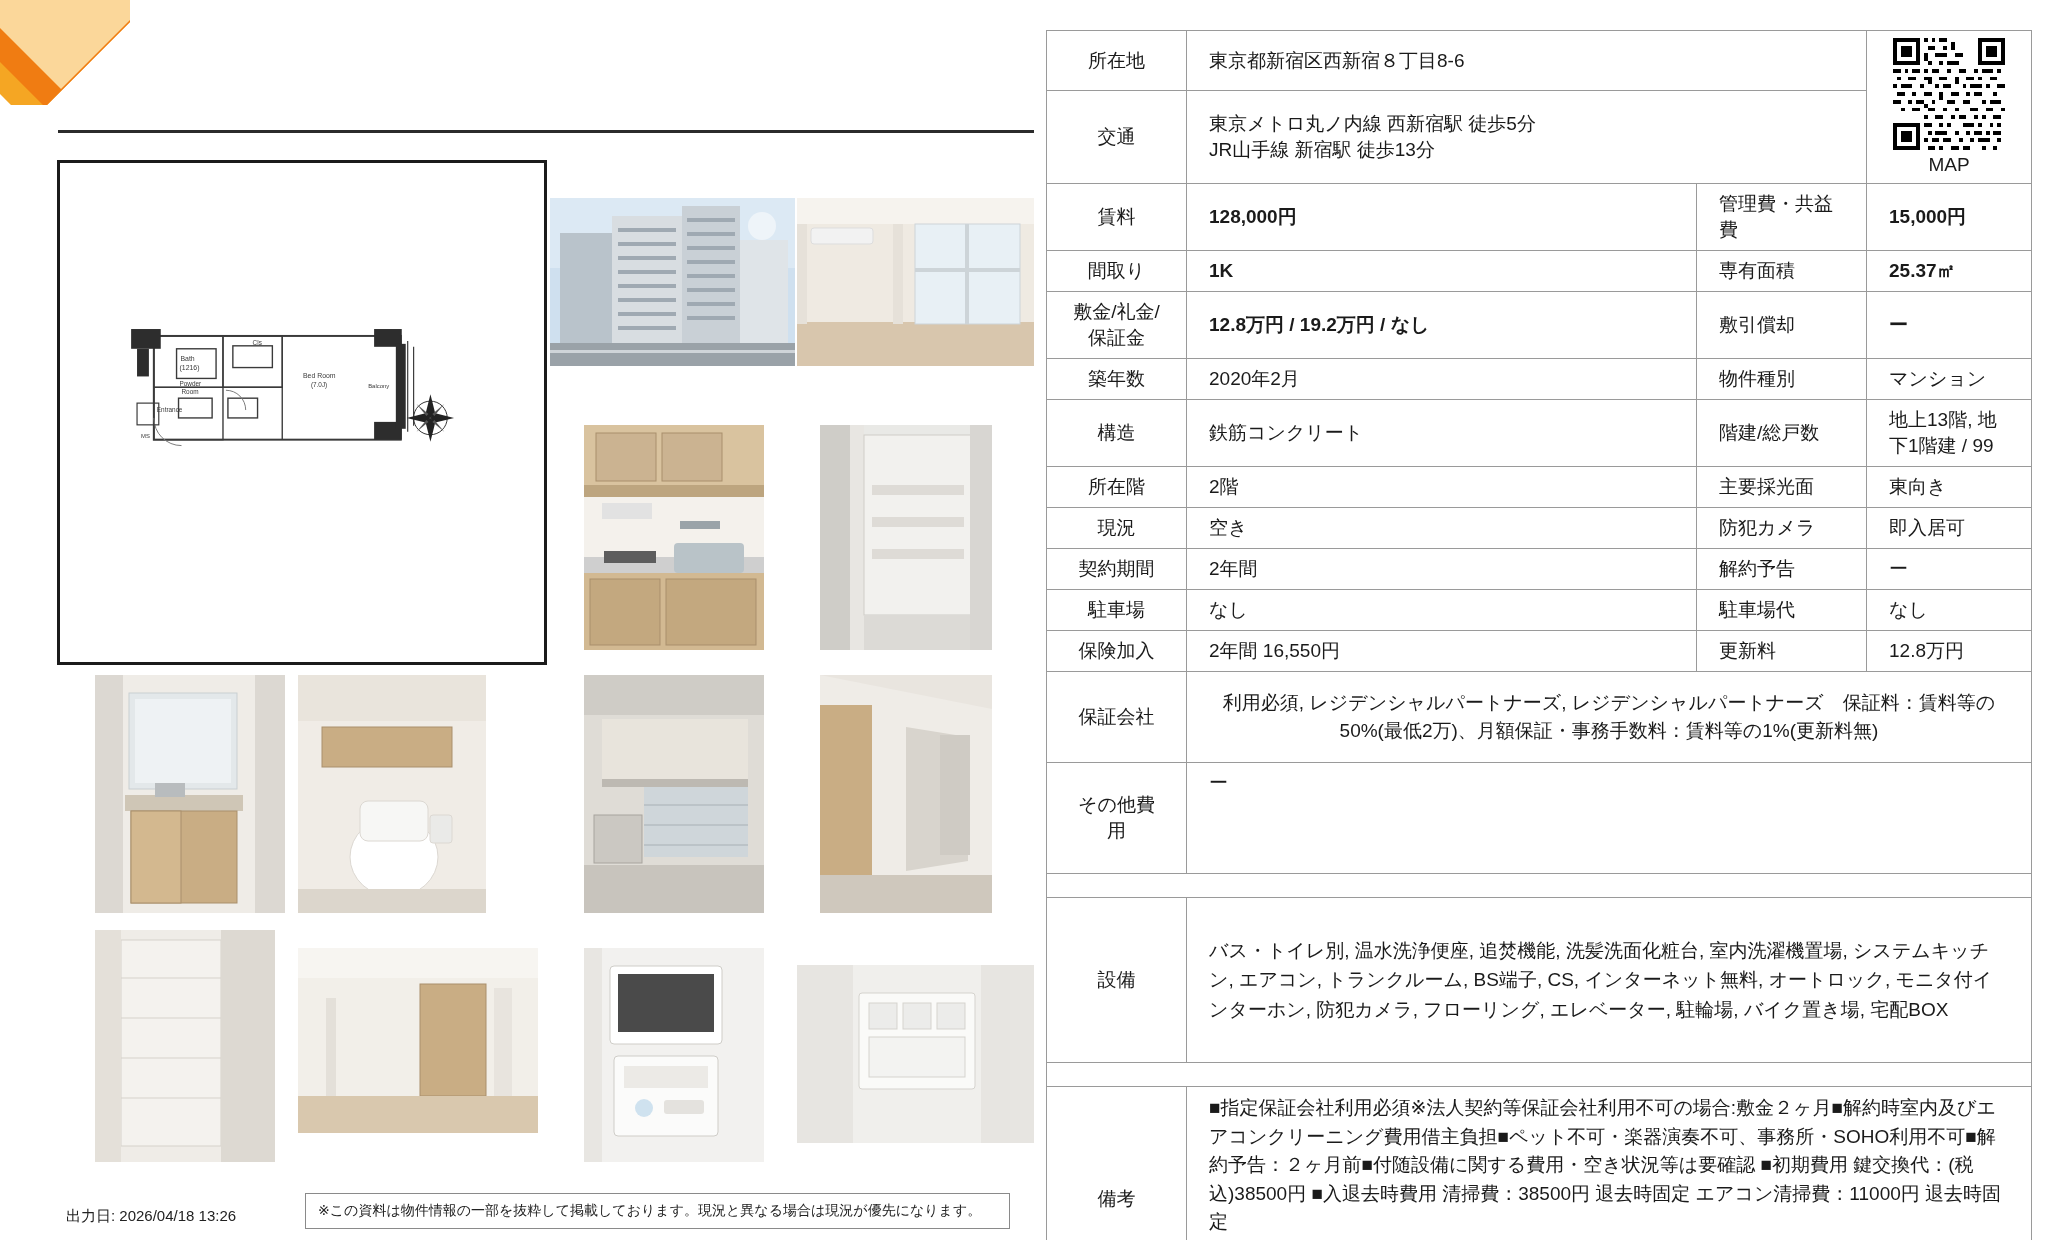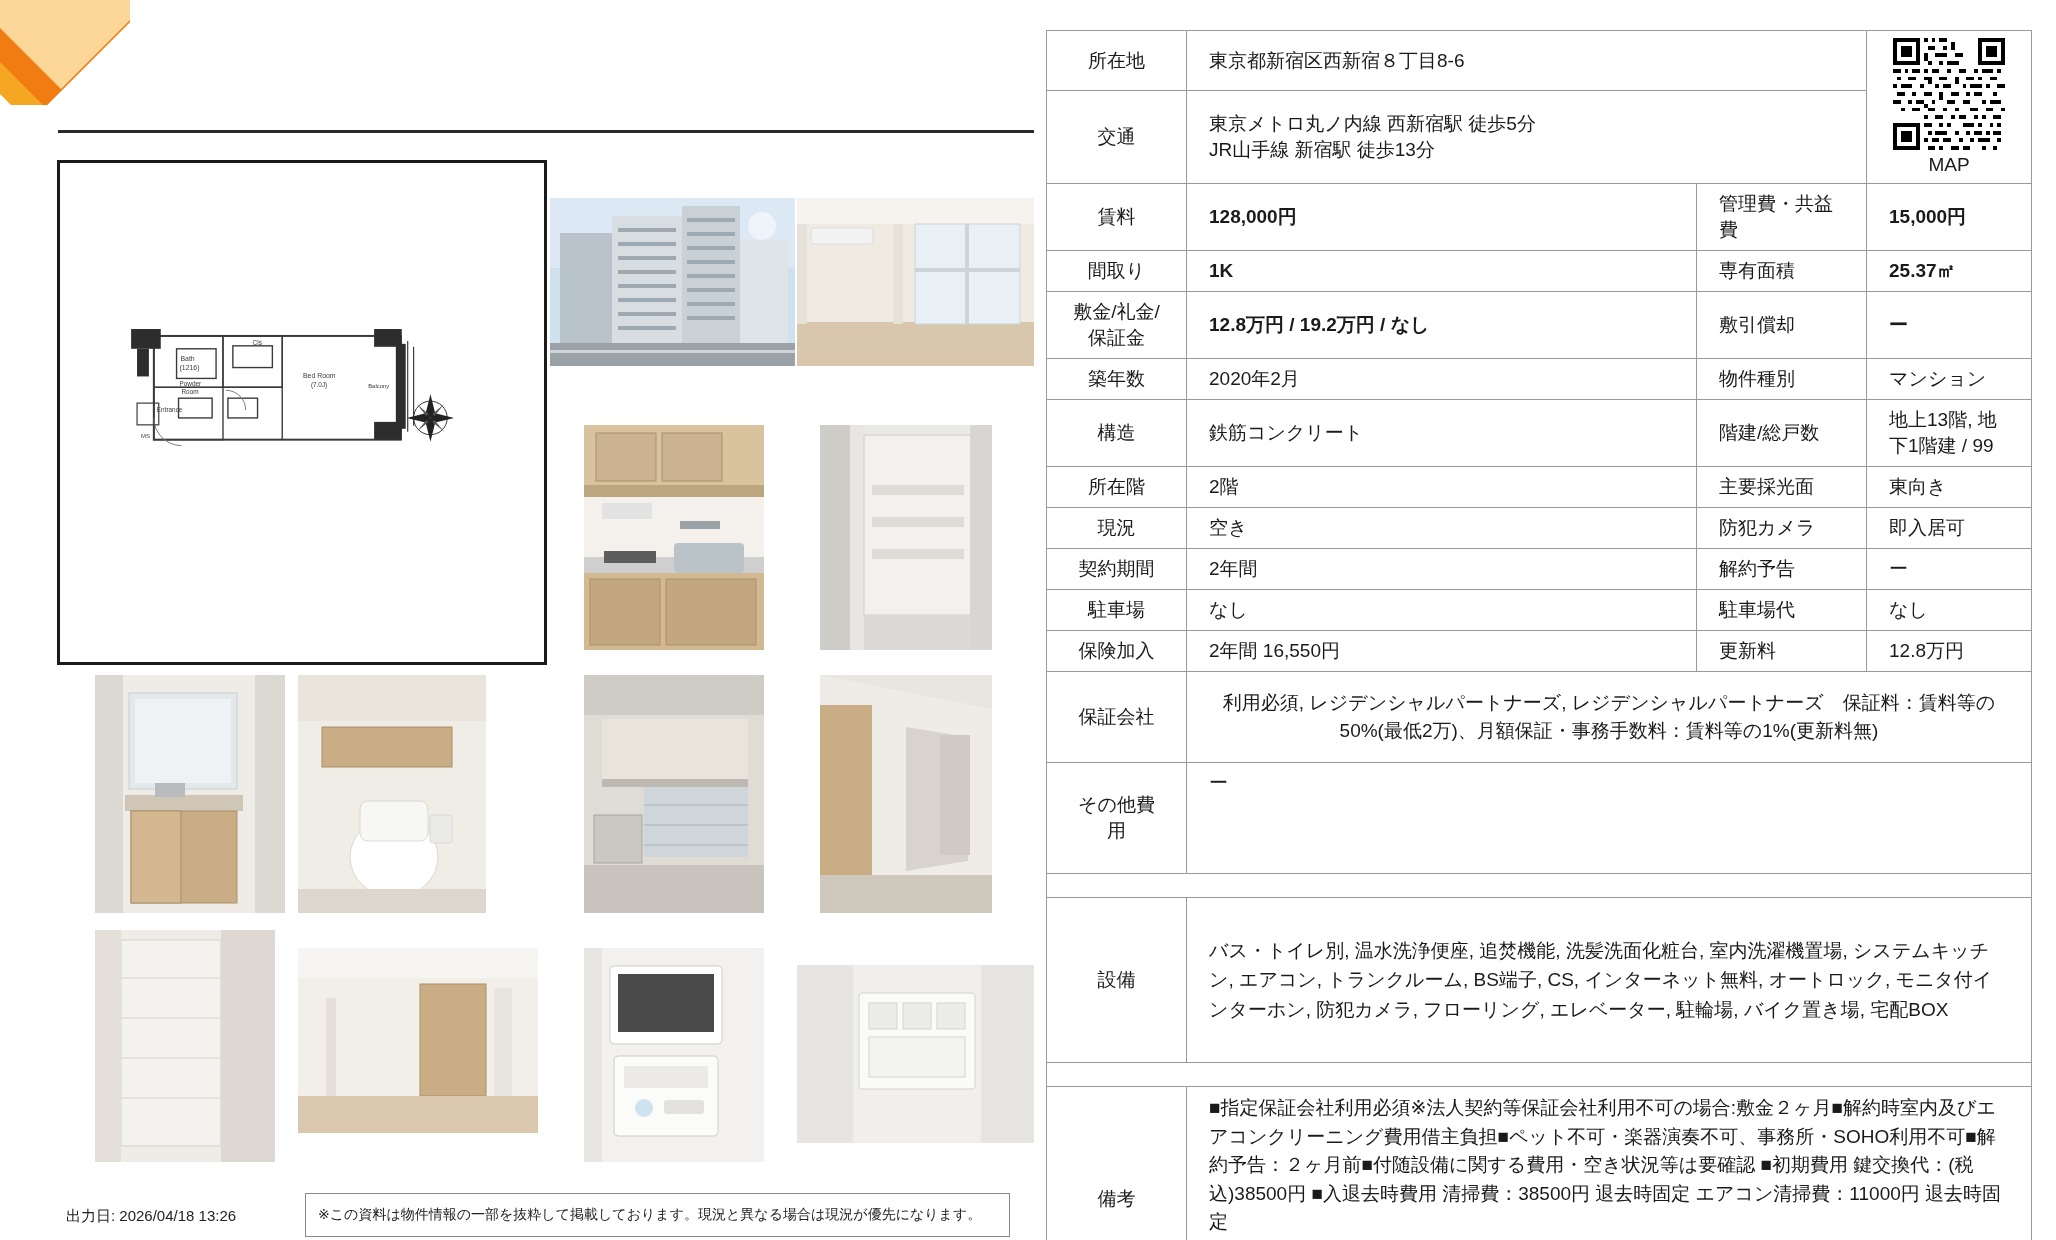--- a/index.html
+++ b/index.html
@@ -27,21 +27,21 @@
     position:absolute;left:57px;top:160px;width:490px;height:505px;
     border:3px solid #1b1b1b;background:#fff;box-sizing:border-box;
   }
   .fp-inner{position:absolute;left:0;top:0;width:100%;height:100%;}
 
   .photo{position:absolute;background:#d9d9d9;overflow:hidden;}
   .photo .ph{position:absolute;left:0;top:0;width:100%;height:100%;}
 
   .footer-date{position:absolute;left:66px;top:1207px;font-size:15px;color:#222;}
   .footer-note{
-    position:absolute;left:305px;top:1193px;width:705px;height:44px;
+    position:absolute;left:305px;top:1193px;width:705px;height:36px;
     border:1px solid #8a8a8a;box-sizing:border-box;
     font-size:14px;color:#222;display:flex;align-items:center;padding-left:12px;
   }
 
   
   .right{position:absolute;left:1046px;top:30px;width:985px;}
   table.spec{border-collapse:collapse;width:985px;table-layout:fixed;}
   table.spec td{
     border:1px solid #9a9a9a;
     padding:7px 22px;

